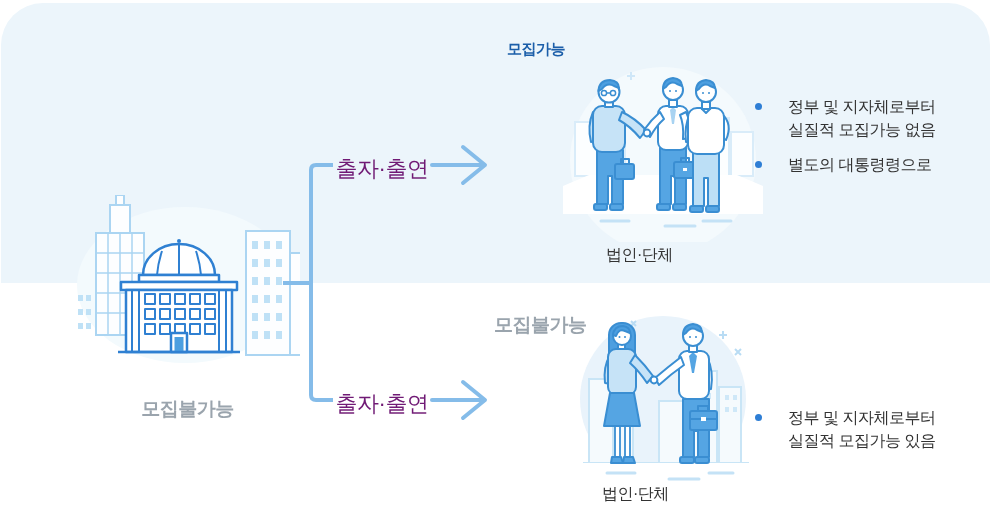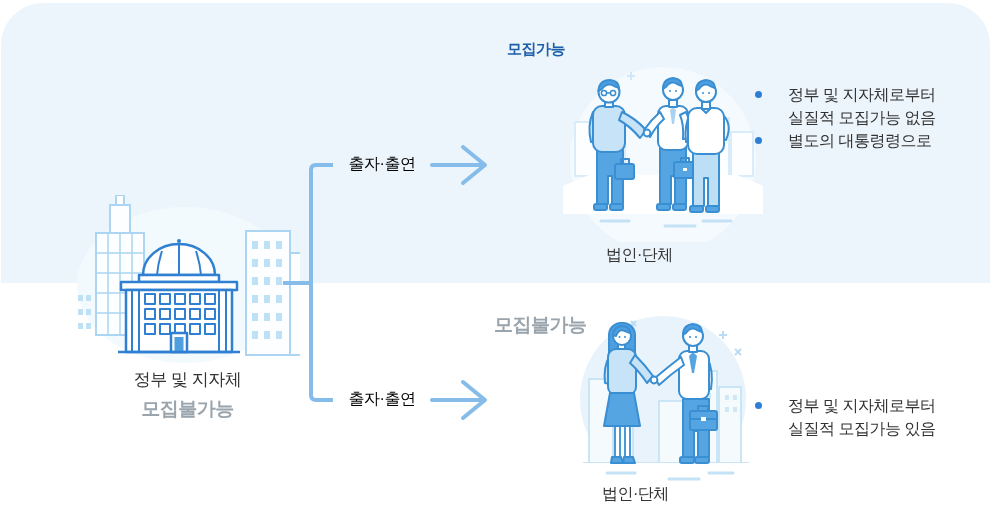--- a/index.html
+++ b/index.html
@@ -4,32 +4,32 @@
 <style>
   html,body{margin:0;padding:0;background:#fff;}
   .stage{position:relative;width:994px;height:507px;overflow:hidden;background:#ffffff;
          font-family:"Liberation Sans","DejaVu Sans",sans-serif;color:#333;}
   .abs{position:absolute;}
   svg.abs{pointer-events:none;}
   .panel{position:absolute;left:1px;top:3px;width:989px;height:280px;background:#ecf5fb;
          border-radius:42px 42px 0 0;}
   .title-possible{position:absolute;left:507px;top:40px;font-size:15px;font-weight:700;color:#1b5ea9;letter-spacing:-0.5px;}
   .title-impossible{position:absolute;left:494px;top:312px;font-size:19px;font-weight:700;color:#9aa4ad;letter-spacing:-0.5px;}
-  .branch-label{position:absolute;width:100px;text-align:center;font-size:16px;font-weight:500;color:#000000;letter-spacing:-0.5px;}
+  .branch-label{position:absolute;width:100px;text-align:center;font-size:22px;font-weight:500;color:#701a75;letter-spacing:-0.5px;}
   .branch-top{left:332px;top:154px;}
   .branch-bottom{left:332px;top:389px;}
   .entity-label{position:absolute;width:140px;text-align:left;font-size:16px;font-weight:500;color:#333;letter-spacing:-0.5px;}
   .entity-top{left:606px;top:245px;}
   .entity-bottom{left:602px;top:484px;}
   .source-label{position:absolute;left:80px;top:368px;width:215px;text-align:center;font-size:17px;font-weight:500;color:#333;letter-spacing:-0.5px;}
   .source-status{position:absolute;left:80px;top:396px;width:215px;text-align:center;font-size:19px;font-weight:700;color:#9aa4ad;letter-spacing:-0.5px;}
   .bullets{position:absolute;}
   .bullets-top{left:755px;top:83px;}
   .bullets-bottom{left:755px;top:394px;}
-  .bullet{display:flex;align-items:flex-start;}
+  .bullet{display:flex;align-items:flex-start;margin-top:12px;}
   .bullet + .bullet{}
   .dot{width:7px;height:7px;border-radius:50%;background:#2e7ed5;margin:8px 26px 0 0;flex:none;}
   .bl{font-size:16px;line-height:23px;font-weight:500;color:#333;letter-spacing:-0.5px;}
 </style>
 </head>
 <body>
 
 <div class="stage">
 
   <div class="panel"></div>
@@ -258,21 +258,20 @@
 
   <div class="title-possible">모집가능</div>
   <div class="title-impossible">모집불가능</div>
 
   <div class="branch-label branch-top">출자·출연</div>
   <div class="branch-label branch-bottom">출자·출연</div>
 
   <div class="entity-label entity-top">법인·단체</div>
   <div class="entity-label entity-bottom">법인·단체</div>
 
-  <div class="source-label">정부 및 지자체</div>
   <div class="source-status">모집불가능</div>
 
   <div class="bullets bullets-top">
     <div class="bullet">
       <span class="dot"></span>
       <div class="bl">
         <div>정부 및 지자체로부터</div>
         <div>실질적 모집가능 없음</div>
       </div>
     </div>

